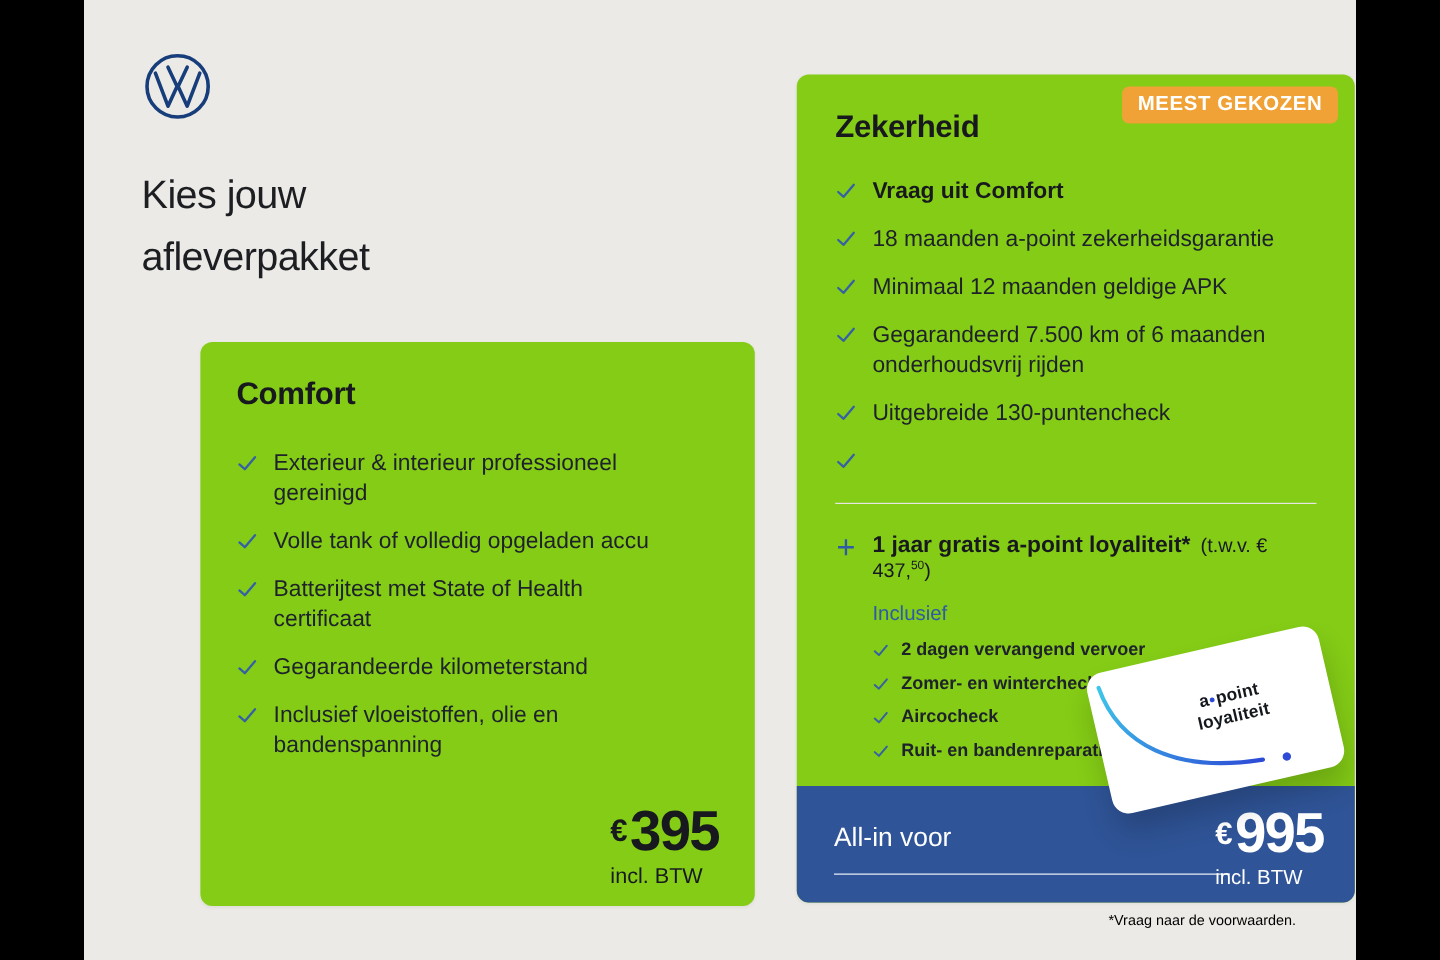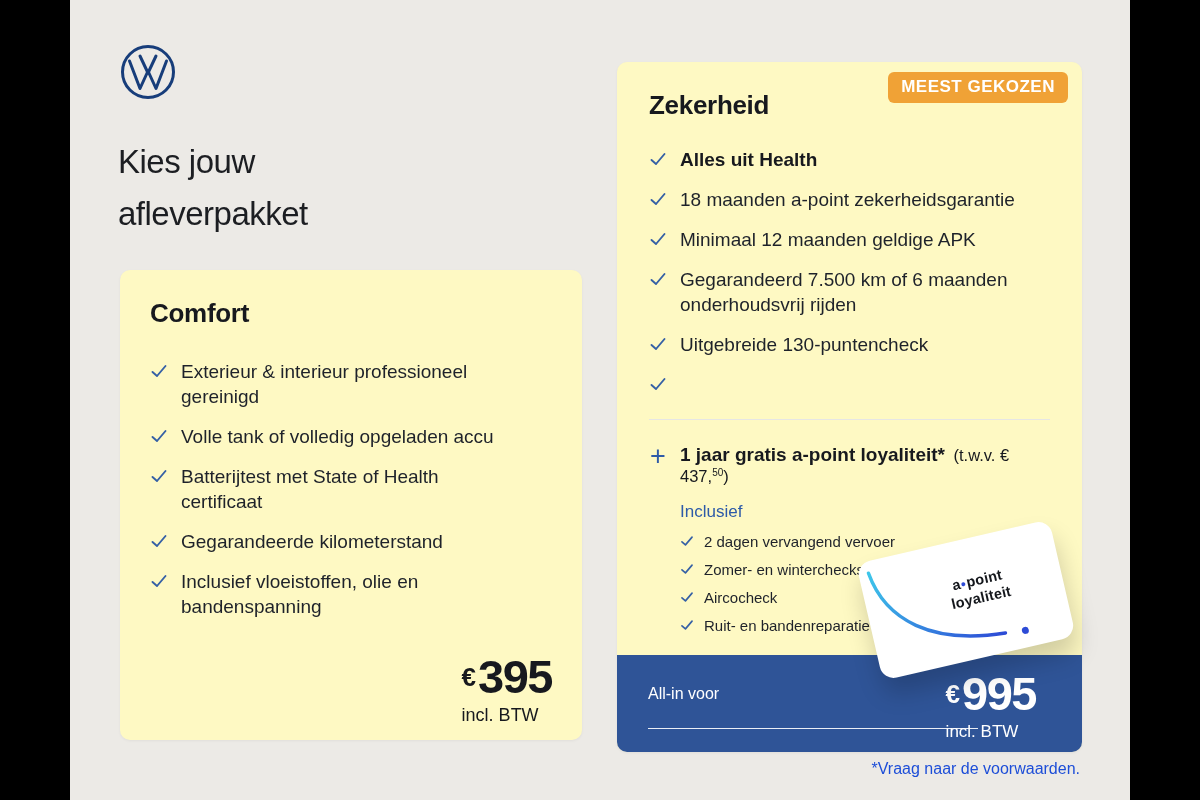--- a/index.html
+++ b/index.html
@@ -25,24 +25,25 @@
 
   
   .main-title {
     position:absolute; left:48px; top:136px;
     font-size:33px; line-height:52px; font-weight:500;
     color:#1C1E22; white-space:pre-line; letter-spacing:-0.5px;
   }
 
   
   .card {
-    position:absolute; background:#fef9c3; border-radius:10px;
+    position:absolute; background:#84cc16; border-radius:10px;
     box-shadow:0 1px 3px rgba(0,0,0,0.05);
-  }
-  .card-comfort  { left:50px;  top:270px; width:462px; height:470px; padding:28px 30px; }
+    margin-left:47px;
+  }
+  .card-comfort  { left:50px;  top:285px; width:462px; height:470px; padding:28px 30px; }
   .card-zekerheid{ left:547px; top:62px;  width:465px; height:690px; padding:28px 32px; }
 
   .card h2 {
     font-size:26px; font-weight:700; color:#17191E; letter-spacing:-0.3px;
   }
   .card-comfort h2  { margin-bottom:30px; }
   .card-zekerheid h2{ margin-bottom:26px; }
 
   ul.checklist { list-style:none; }
   ul.checklist li {
@@ -77,22 +78,22 @@
     width:18px; text-align:center; flex:none;
   }
   .loyalty-title { font-size:19px; font-weight:700; color:#17191E; }
   .loyalty-value { font-size:16.5px; font-weight:400; color:#17191E; margin-left:4px; }
   .loyalty-value sup { font-size:10px; }
   .inclusief {
     margin:16px 0 10px 31px; color:#2E5BA8; font-size:17px; font-weight:500;
   }
   ul.sublist { list-style:none; margin-left:31px; }
   ul.sublist li {
-    display:flex; align-items:flex-start; gap:10px;
-    font-size:15px; line-height:19px; margin-bottom:9px; color:#1E222A;
+    display:flex; align-items:center; gap:10px;
+    font-size:15px; line-height:19px; margin-bottom:9px; color:#1E222A;font-weight:bold;
   }
   ul.sublist .check { margin-top:2px; }
 
   
   .loyalty-card {
     position:absolute; left:250px; top:478px; width:198px; height:120px;
     background:#FFFFFF; border-radius:14px;
     transform:rotate(-13deg);
     box-shadow:0 16px 24px rgba(0,0,0,0.18);
     z-index:3;
@@ -106,30 +107,30 @@
   .brand-dot {
     display:inline-block; width:4px; height:4px; border-radius:50%;
     background:#2D4BD6; vertical-align:2px; margin:0 1px;
   }
 
   
   .allin-bar {
     position:absolute; left:0; right:0; bottom:0; height:97px;
     background:#2F5497; border-radius:0 0 10px 10px; z-index:2; color:#FFFFFF;
   }
-  .allin-label { position:absolute; left:31px; top:30px; font-size:16px; font-weight:500;text-align:right; }
+  .allin-label { position:absolute; left:31px; top:30px; font-size:22px; font-weight:500;text-align:right; }
   .allin-line  { position:absolute; left:31px; top:73px; width:330px;
                  border-top:1.5px solid rgba(255,255,255,0.9); }
-  .allin-price { position:absolute; right:46px; top:11px; color:#FFFFFF; }
+  .allin-price { position:absolute; right:26px; top:11px; color:#FFFFFF; }
   .allin-price .note { font-size:17px; }
 
   
   .footnote {
     position:absolute; right:50px; top:760px;
-    font-size:16px; color:#1d4ed8;
+    font-size:12px; color:#000000;
   }
 </style>
 </head>
 <body>
 
 <div class="band left"></div>
 <div class="band right"></div>
 
 <div class="stage">
 
@@ -186,21 +187,21 @@
   </div>
 
   <div class="card card-zekerheid">
     <div class="badge">MEEST GEKOZEN</div>
     <h2>Zekerheid</h2>
     <ul class="checklist">
       <li class="bold">
         <svg class="check" width="18" height="18" viewBox="0 0 18 18">
             <path d="M2.5 10 L7 14 L15.5 4" fill="none" stroke="#3560A5" stroke-width="1.9" stroke-linecap="round" stroke-linejoin="round"></path>
           </svg>
-        <span class="txt">Alles uit Health</span>
+        <span class="txt">Vraag uit Comfort</span>
       </li>
       <li>
         <svg class="check" width="18" height="18" viewBox="0 0 18 18">
             <path d="M2.5 10 L7 14 L15.5 4" fill="none" stroke="#3560A5" stroke-width="1.9" stroke-linecap="round" stroke-linejoin="round"></path>
           </svg>
         <span class="txt">18 maanden a-point zekerheidsgarantie</span>
       </li>
       <li>
         <svg class="check" width="18" height="18" viewBox="0 0 18 18">
             <path d="M2.5 10 L7 14 L15.5 4" fill="none" stroke="#3560A5" stroke-width="1.9" stroke-linecap="round" stroke-linejoin="round"></path>

